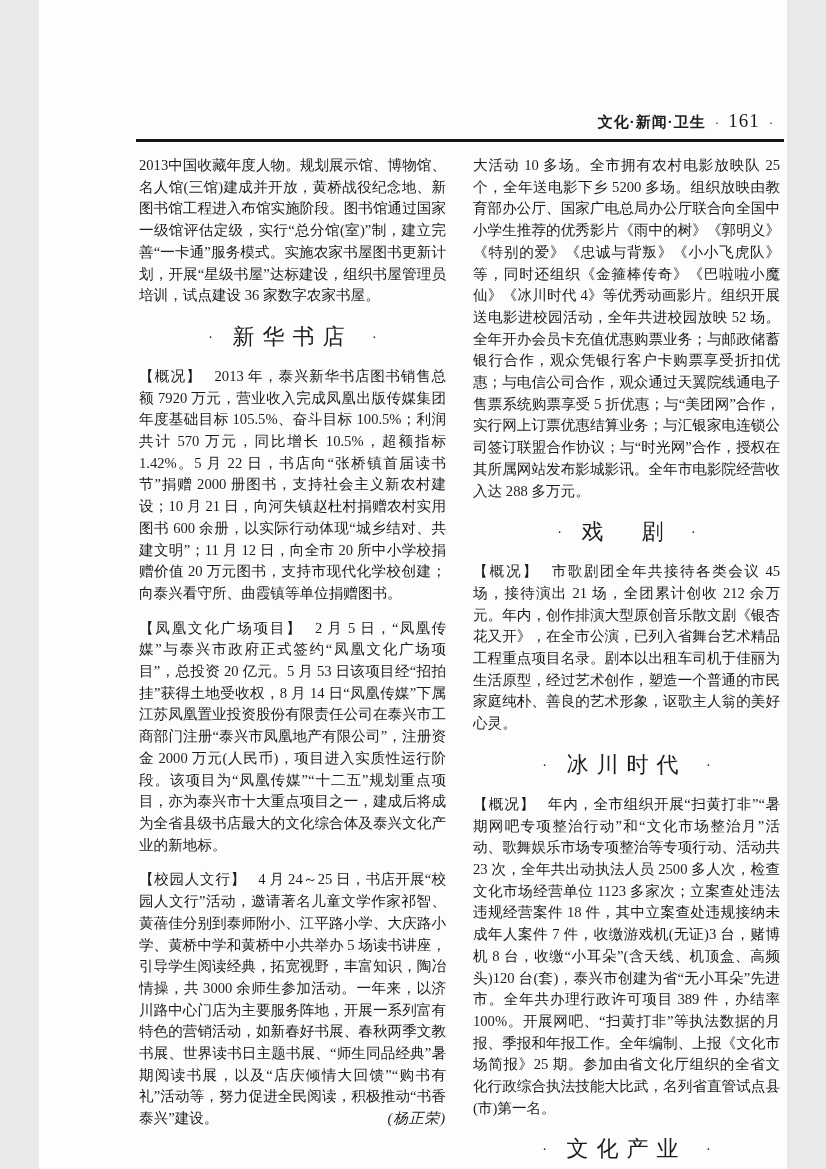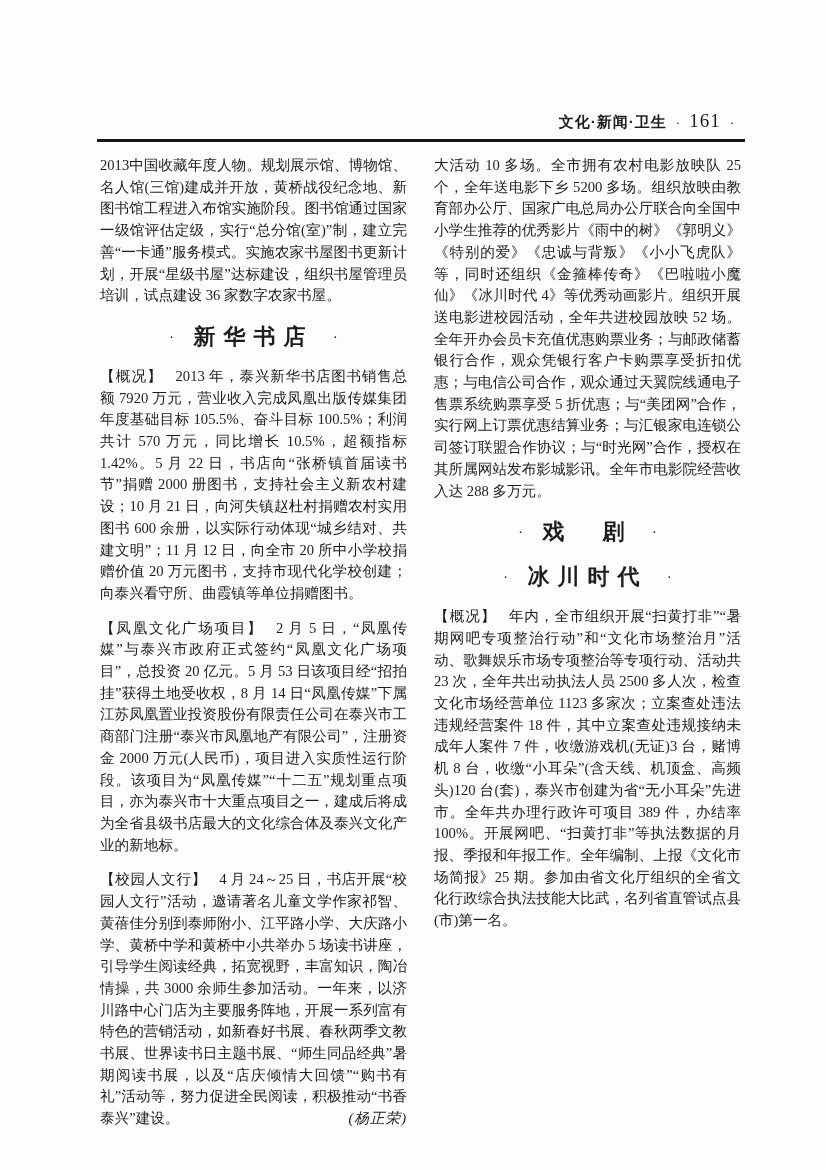--- a/index.html
+++ b/index.html
@@ -1,18 +1,18 @@
 <!DOCTYPE html>
 <html><head>
 <meta charset="utf-8">
 <style>
   html,body{margin:0;padding:0;background:#e9e9e9;}
   .page{
     position:relative;
-    width:826px;height:1169px;
+    width:748px;height:1169px;
     background:#fdfdfc;
     margin:0 auto;
     font-family:"Liberation Serif","DejaVu Serif",serif;
     color:#1c1c1c;
     overflow:hidden;
   }
   .content{
     position:absolute;
     left:97px;top:110px;
     width:648px;
@@ -68,21 +68,20 @@
     text-align:center;
     font-size:22px;
     font-weight:400;
     margin:16px 0 14px 0;
     line-height:28px;
     white-space:nowrap;
   }
   .sec .sec-label{
     letter-spacing:8px;
     margin:16px 6px;
-    font-weight:bold;
   }
   .sec .sec-dot{
     font-size:14px;
     vertical-align:2px;
     margin:0 8px;
   }
   .byline{
     float:right;
     font-style:italic;
     letter-spacing:1px;
@@ -132,29 +131,37 @@
 
       <div class="col">
         <p class="cont">大活动 10 多场。全市拥有农村电影放映队 25 个，全年送电影下乡 5200 多场。组织放映由教育部办公厅、国家广电总局办公厅联合向全国中小学生推荐的优秀影片《雨中的树》《郭明义》《特别的爱》《忠诚与背叛》《小小飞虎队》等，同时还组织《金箍棒传奇》《巴啦啦小魔仙》《冰川时代 4》等优秀动画影片。组织开展送电影进校园活动，全年共进校园放映 52 场。全年开办会员卡充值优惠购票业务；与邮政储蓄银行合作，观众凭银行客户卡购票享受折扣优惠；与电信公司合作，观众通过天翼院线通电子售票系统购票享受 5 折优惠；与“美团网”合作，实行网上订票优惠结算业务；与汇银家电连锁公司签订联盟合作协议；与“时光网”合作，授权在其所属网站发布影城影讯。全年市电影院经营收入达 288 多万元。</p>
 
         <h2 class="sec">
           <span class="sec-dot">·</span>
           <span class="sec-label">戏　剧</span>
           <span class="sec-dot">·</span>
         </h2>
 
+        <p class="entry">
+          <span class="entry-label">【概况】</span><span class="entry-text">市歌剧团全年共接待各类会议 45 场，接待演出 21 场，全团累计创收 212 余万元。年内，创作排演大型原创音乐散文剧《银杏花又开》，在全市公演，已列入省舞台艺术精品工程重点项目名录。剧本以出租车司机于佳丽为生活原型，经过艺术创作，塑造一个普通的市民家庭纯朴、善良的艺术形象，讴歌主人翁的美好心灵。</span>
+        </p>
 
         <h2 class="sec">
           <span class="sec-dot">·</span>
           <span class="sec-label">冰川时代</span>
           <span class="sec-dot">·</span>
         </h2>
 
         <p class="entry">
           <span class="entry-label">【概况】</span><span class="entry-text">年内，全市组织开展“扫黄打非”“暑期网吧专项整治行动”和“文化市场整治月”活动、歌舞娱乐市场专项整治等专项行动、活动共 23 次，全年共出动执法人员 2500 多人次，检查文化市场经营单位 1123 多家次；立案查处违法违规经营案件 18 件，其中立案查处违规接纳未成年人案件 7 件，收缴游戏机(无证)3 台，赌博机 8 台，收缴“小耳朵”(含天线、机顶盒、高频头)120 台(套)，泰兴市创建为省“无小耳朵”先进市。全年共办理行政许可项目 389 件，办结率 100%。开展网吧、“扫黄打非”等执法数据的月报、季报和年报工作。全年编制、上报《文化市场简报》25 期。参加由省文化厅组织的全省文化行政综合执法技能大比武，名列省直管试点县(市)第一名。</span>
         </p>
 
+        <h2 class="sec">
+          <span class="sec-dot">·</span>
+          <span class="sec-label">文化产业</span>
+          <span class="sec-dot">·</span>
+        </h2>
 
       </div>
 
     </div>
   </div>
 </div>
 
 </body></html>

